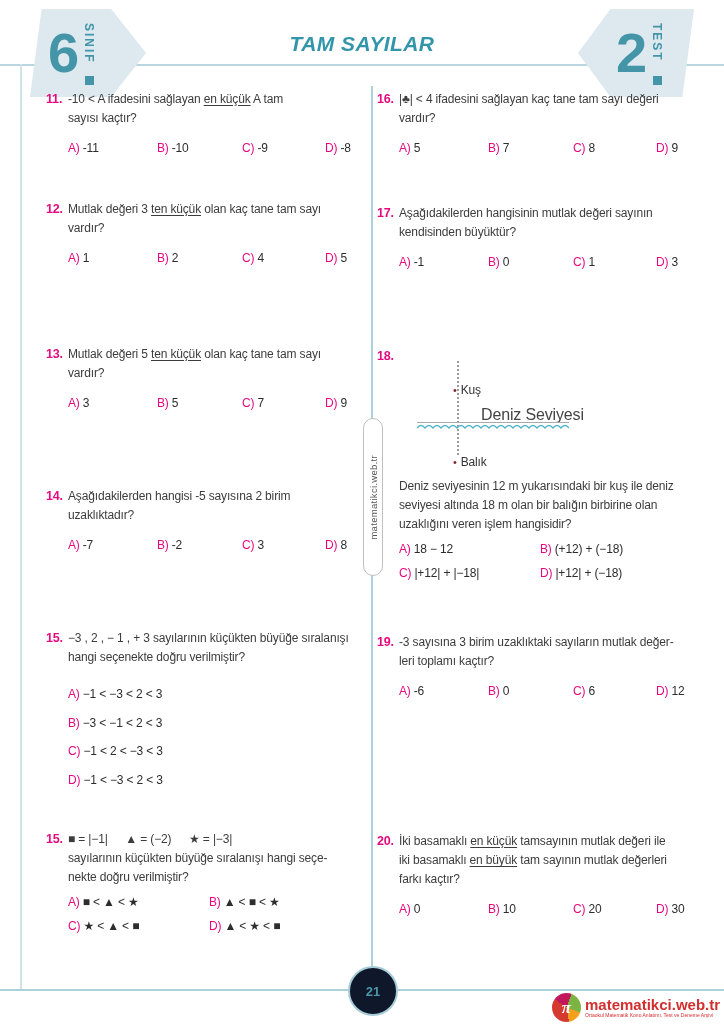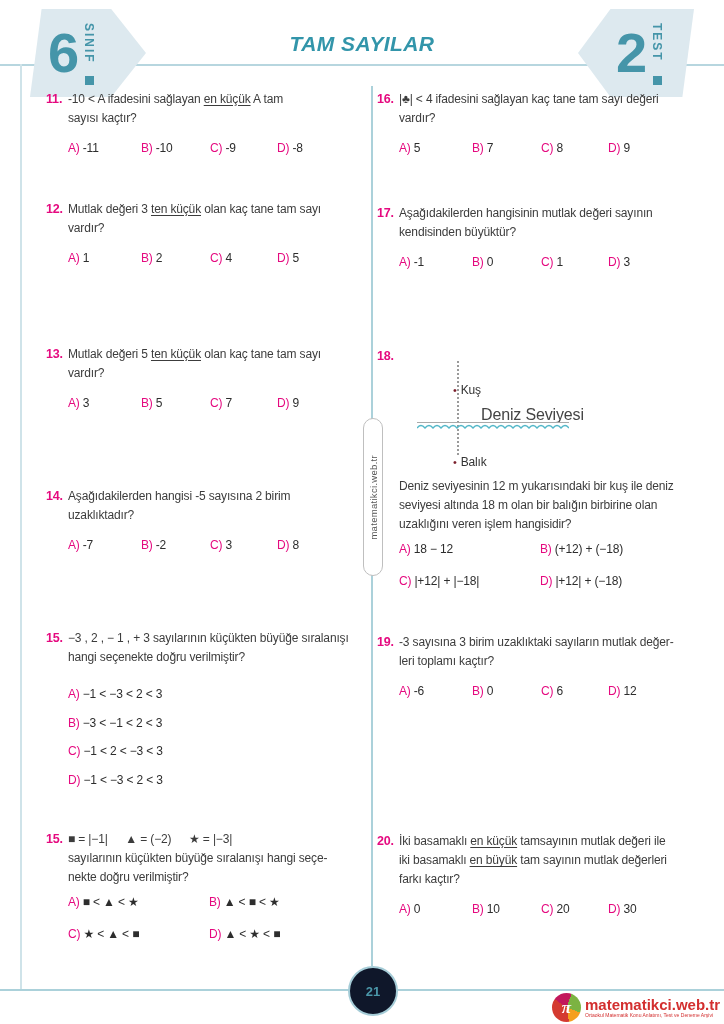--- a/index.html
+++ b/index.html
@@ -47,23 +47,23 @@
   .col{position:absolute;top:86px;}
   .col-left{left:46px;width:322px;}
   .col-right{left:377px;width:332px;}
   .question{position:absolute;left:0;display:flex;font-size:12px;letter-spacing:-0.15px;}
   .q-num{flex:0 0 22px;width:22px;font-weight:bold;color:#e5097f;font-size:12.5px;line-height:19px;}
   .q-body{flex:1;min-width:0;}
   .q-text{line-height:19px;white-space:nowrap;color:#3c3c3c;}
   .u{text-decoration:underline;text-underline-offset:2px;}
 
   .opts{color:#2d2d2d;}
-  .opts.row4{display:grid;grid-template-columns:73px 69px 67px auto;margin-top:11px;line-height:18px;}
+  .opts.row4{display:grid;grid-template-columns:73px 69px 67px auto;margin-top:11px;line-height:18px;gap:16px;}
   .opts.stack{display:block;margin-top:13px;line-height:28.5px;}
-  .opts.grid2{display:grid;grid-template-columns:141px auto;row-gap:14px;margin-top:6px;line-height:18px;}
+  .opts.grid2{display:grid;grid-template-columns:141px auto;row-gap:6px;margin-top:6px;line-height:18px;}
   .opt{white-space:nowrap;}
   .opt-letter{color:#e5097f;margin-right:3px;}
 
   .pos-q11{top:4px}.pos-q12{top:114px}.pos-q13{top:259px}.pos-q14{top:401px}
   .pos-q15a{top:543px}.pos-q15b{top:744px}
   .pos-q16{top:4px}.pos-q17{top:118px}.pos-q18{top:261px}.pos-q19{top:547px}.pos-q20{top:746px}
 
   
   .diagram{position:relative;height:130px;width:100%;white-space:normal;}
   .dg-row{position:absolute;font-size:12px;color:#333;white-space:nowrap;}

